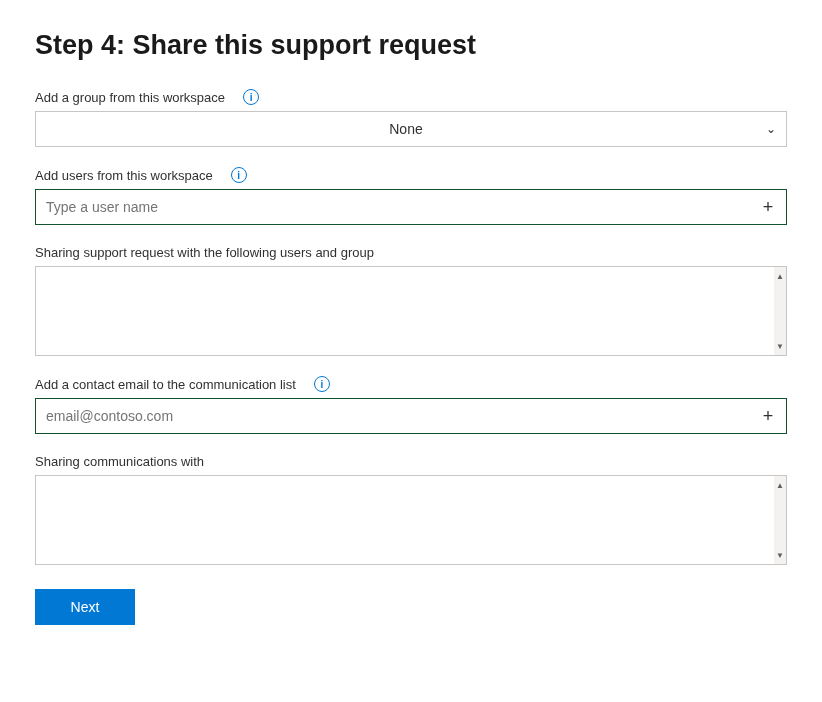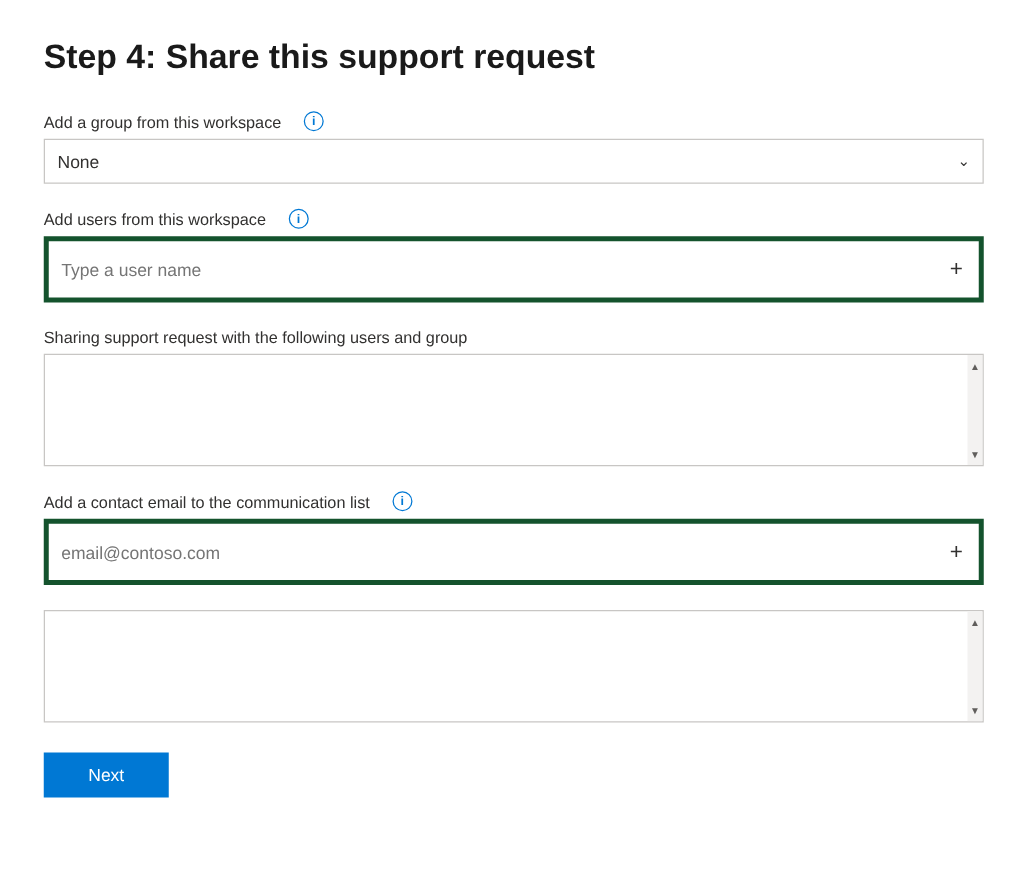--- a/index.html
+++ b/index.html
@@ -54,38 +54,39 @@
 
     .dropdown-wrapper {
       position: relative;
       border: 1px solid #c8c6c4;
       background: #ffffff;
       height: 36px;
       display: flex;
       align-items: center;
       padding: 0 10px;
       cursor: pointer;
+      text-align: center;
     }
 
     .dropdown-value {
       flex: 1;
       font-size: 14px;
       color: #323130;
     }
 
     .chevron-icon {
       font-size: 12px;
       color: #323130;
     }
 
     .input-wrapper {
       position: relative;
-      border: 4px solid #14532d;
-      background: #ffffff;
-      height: 53px;
+      border: 1px solid #14532d;
+      background: #ffffff;
+      height: 36px;
       display: flex;
       align-items: center;
     }
 
     .text-input {
       flex: 1;
       border: none;
       outline: none;
       padding: 0 10px;
       font-size: 14px;
@@ -196,20 +197,23 @@
     <span>Add a contact email to the communication list</span>
     <span class="info-icon">i</span>
   </div>
   <div class="input-wrapper">
     <input class="text-input" type="text" placeholder="email@contoso.com" style="">
     <div class="add-btn">+</div>
   </div>
 </div>
 
 <div class="form-section">
+  <div class="section-label">
+    <span>Sharing communications with</span>
+  </div>
   <div class="scrollable-area">
     <div class="scrollbar-track">
       <div class="scroll-arrow-up">▲</div>
       <div class="scroll-arrow-down">▼</div>
     </div>
   </div>
 </div>
 
 <div style="margin-top: 24px;">
   <button class="next-button">Next</button>

